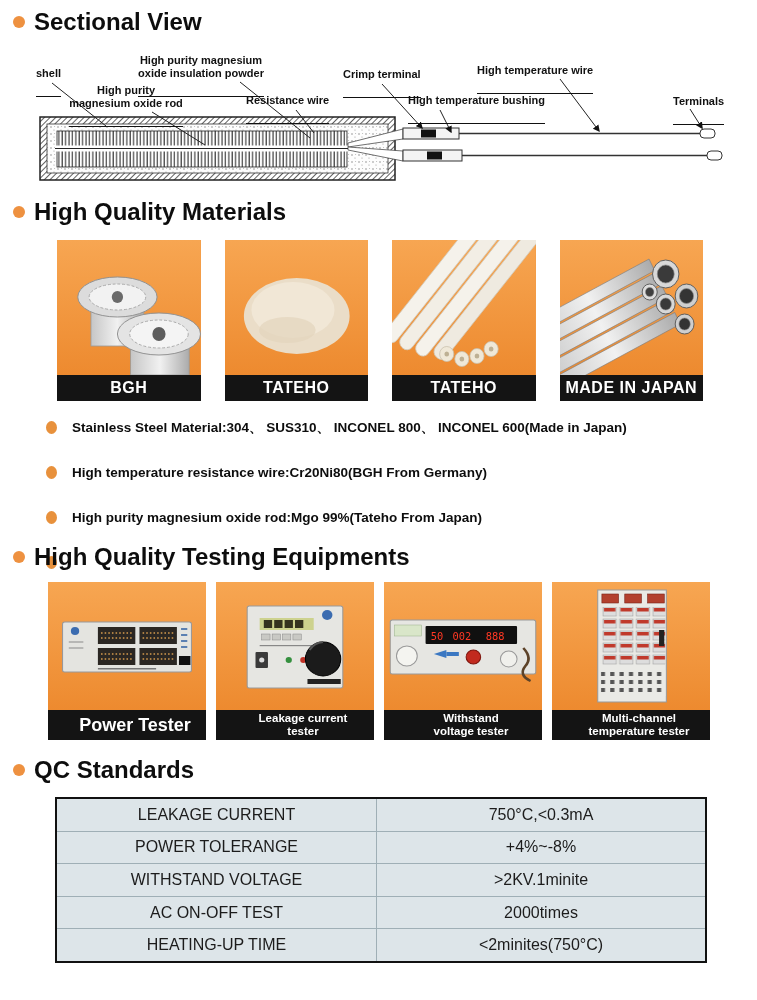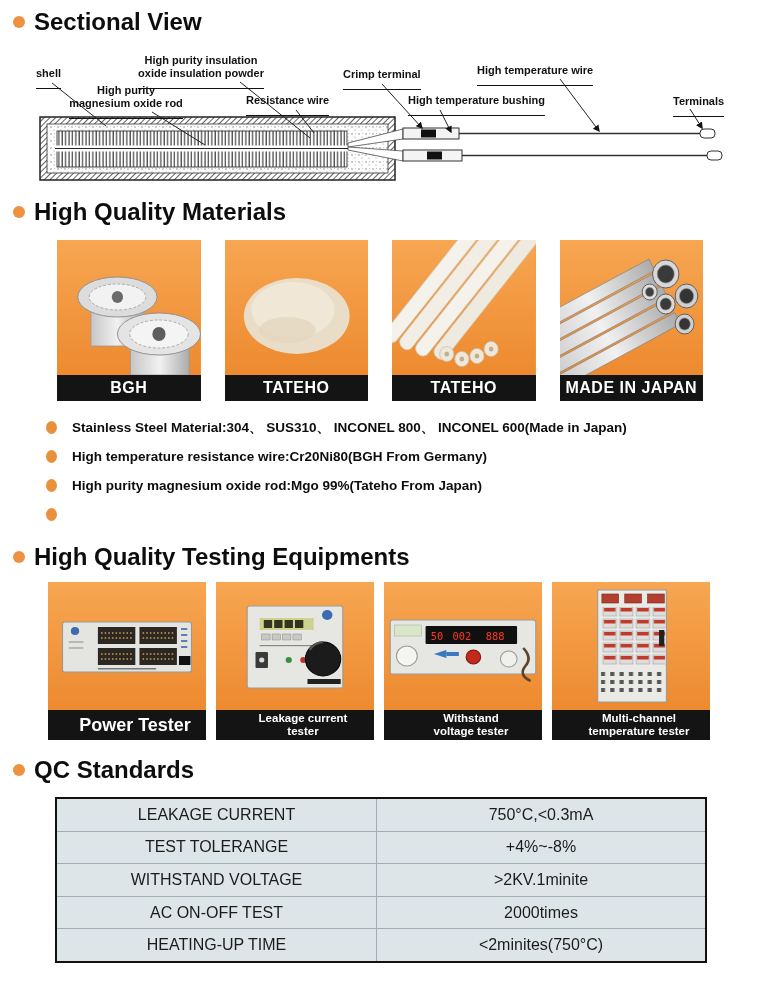--- a/index.html
+++ b/index.html
@@ -9,39 +9,39 @@
   
   .sec-head{position:absolute;left:13px;display:flex;align-items:center;gap:9px;height:28px;}
   .sec-dot{width:12px;height:12px;border-radius:50%;background:#EE9140;flex:none;}
   .sec-title{font-size:24px;font-weight:700;color:#0d0d0d;letter-spacing:0;white-space:nowrap;}
 
   
   #diagram{position:absolute;left:0;top:48px;width:757px;height:150px;}
   #diagram svg{position:absolute;left:0;top:0;}
   .dlabel{position:absolute;font-size:11px;font-weight:700;color:#111;line-height:13px;white-space:nowrap;}
   .dlabel.center{text-align:center;}
-  .ul{border-bottom:1.5px solid #111;padding-bottom:8px;display:inline-block;}
+  .ul{border-bottom:1.5px solid #111;padding-bottom:16px;display:inline-block;}
 
   
   .card-row{position:absolute;display:flex;}
   #mat-row{left:57px;top:240px;width:646px;gap:24px;}
   #eq-row{left:48px;top:582px;width:662px;gap:10px;}
   .card{flex:1;display:flex;flex-direction:column;}
   .photo{position:relative;overflow:hidden;background:#F29A45;}
   .mat-photo{height:135px;}
   .eq-photo{height:128px;}
   .photo svg{display:block;width:100%;height:100%;}
   .label-bar{background:#141414;color:#ffffff;font-weight:700;display:flex;flex-direction:column;
              align-items:center;justify-content:center;text-align:center;}
   .mat-label{height:26px;font-size:16px;letter-spacing:.5px;}
   .eq-label{height:30px;font-size:11.5px;line-height:13px;padding-left:16px;}
   .eq-label.one{font-size:18px;}
 
   
-  #bullets{position:absolute;left:46px;top:419px;display:flex;flex-direction:column;gap:12px;}
+  #bullets{position:absolute;left:46px;top:419px;display:flex;flex-direction:column;gap:28px;}
   .bullet{display:flex;align-items:center;gap:15px;height:17px;}
   .bullet-dot{width:11px;height:13px;border-radius:50%;background:#E8913C;flex:none;}
   .bullet-text{font-size:13.5px;font-weight:700;color:#0d0d0d;white-space:nowrap;}
 
   
   #qc-table{position:absolute;left:55px;top:797px;width:652px;height:166px;background:#DDE5E9;
             border:2px solid #111;box-sizing:border-box;display:flex;flex-direction:column;}
   .qc-row{flex:1;display:flex;border-top:1px solid #9FAFB6;}
   .qc-row:first-child{border-top:none;}
   .qc-name,.qc-value{display:flex;align-items:center;justify-content:center;font-size:16px;color:#1c1c1c;}
@@ -140,21 +140,21 @@
         <line x1="440" y1="62" x2="451" y2="84" marker-end="url(#arr)"></line>
         <line x1="560" y1="31" x2="599" y2="83" marker-end="url(#arr)"></line>
         <line x1="690" y1="61" x2="702" y2="80" marker-end="url(#arr)"></line>
       </g>
     </svg>
 
     <div class="dlabel" style="left:36px;top:19px">
       <span class="ul">shell</span>
     </div>
     <div class="dlabel center" style="left:138px;top:6px;width:126px">
-      <div>High purity insulation</div>
+      <div>High purity magnesium</div>
       <div><span class="ul">oxide insulation powder</span></div>
     </div>
     <div class="dlabel center" style="left:64px;top:36px;width:124px">
       <div>High purity</div>
       <div><span class="ul">magnesium oxide rod</span></div>
     </div>
     <div class="dlabel" style="left:246px;top:46px">
       <span class="ul">Resistance wire</span>
     </div>
     <div class="dlabel" style="left:343px;top:20px">
@@ -408,21 +408,21 @@
     <span class="sec-dot"></span>
     <span class="sec-title">QC Standards</span>
   </div>
 
   <div id="qc-table">
     <div class="qc-row">
       <div class="qc-name">LEAKAGE CURRENT</div>
       <div class="qc-value">750°C,&lt;0.3mA</div>
     </div>
     <div class="qc-row">
-      <div class="qc-name">TEST TOLERANGE</div>
+      <div class="qc-name">POWER TOLERANGE</div>
       <div class="qc-value">+4%~-8%</div>
     </div>
     <div class="qc-row">
       <div class="qc-name">WITHSTAND VOLTAGE</div>
       <div class="qc-value">&gt;2KV.1minite</div>
     </div>
     <div class="qc-row">
       <div class="qc-name">AC ON-OFF TEST</div>
       <div class="qc-value">2000times</div>
     </div>

